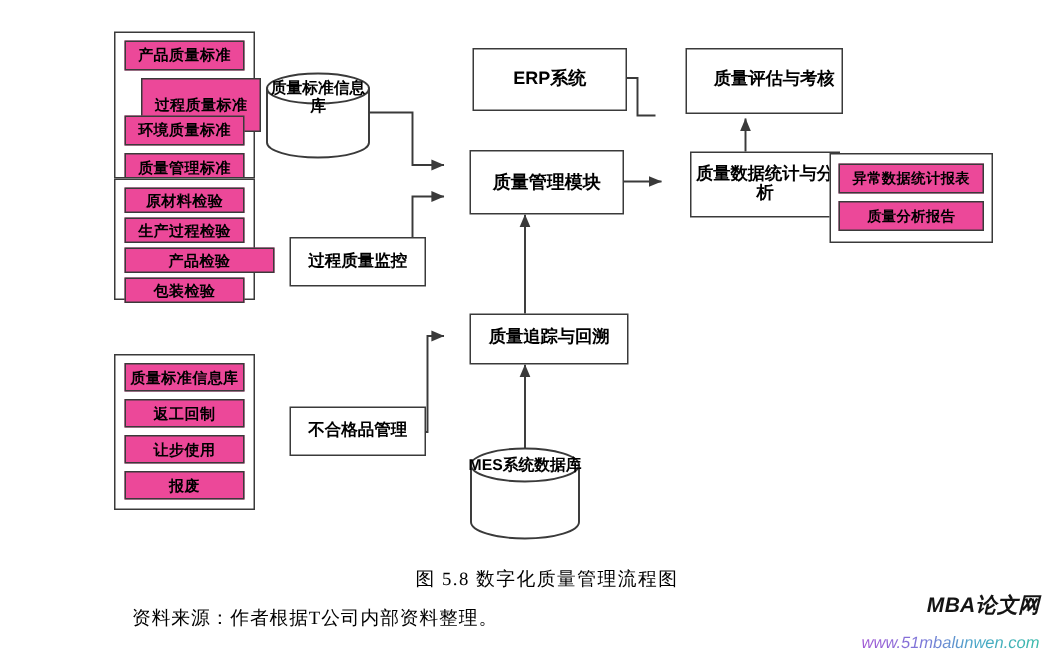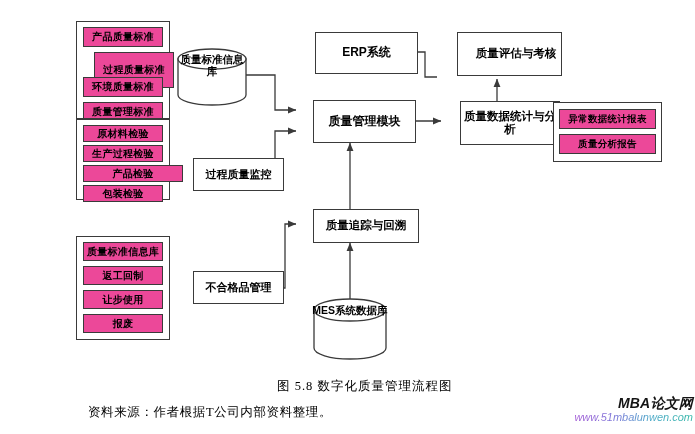--- a/index.html
+++ b/index.html
@@ -56,21 +56,21 @@
   }
   #fig-caption{left:277px;top:378px;font-size:12.5px;letter-spacing:1px;}
   #src-caption{left:88px;top:404px;font-size:12.5px;letter-spacing:0.6px;}
 
   #watermark{position:absolute;left:553px;top:396px;width:140px;height:34px;text-align:right;}
   #wm-title{
     font-size:14px;font-weight:bold;font-style:italic;color:#141414;
     letter-spacing:0.2px;line-height:1;
   }
   #wm-url{
-    margin-top:2px;font-size:11px;font-style:italic;line-height:1;
+    margin-top:14px;font-size:11px;font-style:italic;line-height:1;
     background:linear-gradient(90deg,#b14ad0 0%,#9a5fd6 22%,#7a78d8 45%,#4aa8c8 70%,#37b9a8 100%);
     -webkit-background-clip:text;background-clip:text;color:transparent;
     -webkit-text-fill-color:transparent;
   }
 </style>
 </head>
 <body>
 
 <div id="canvas">
 

